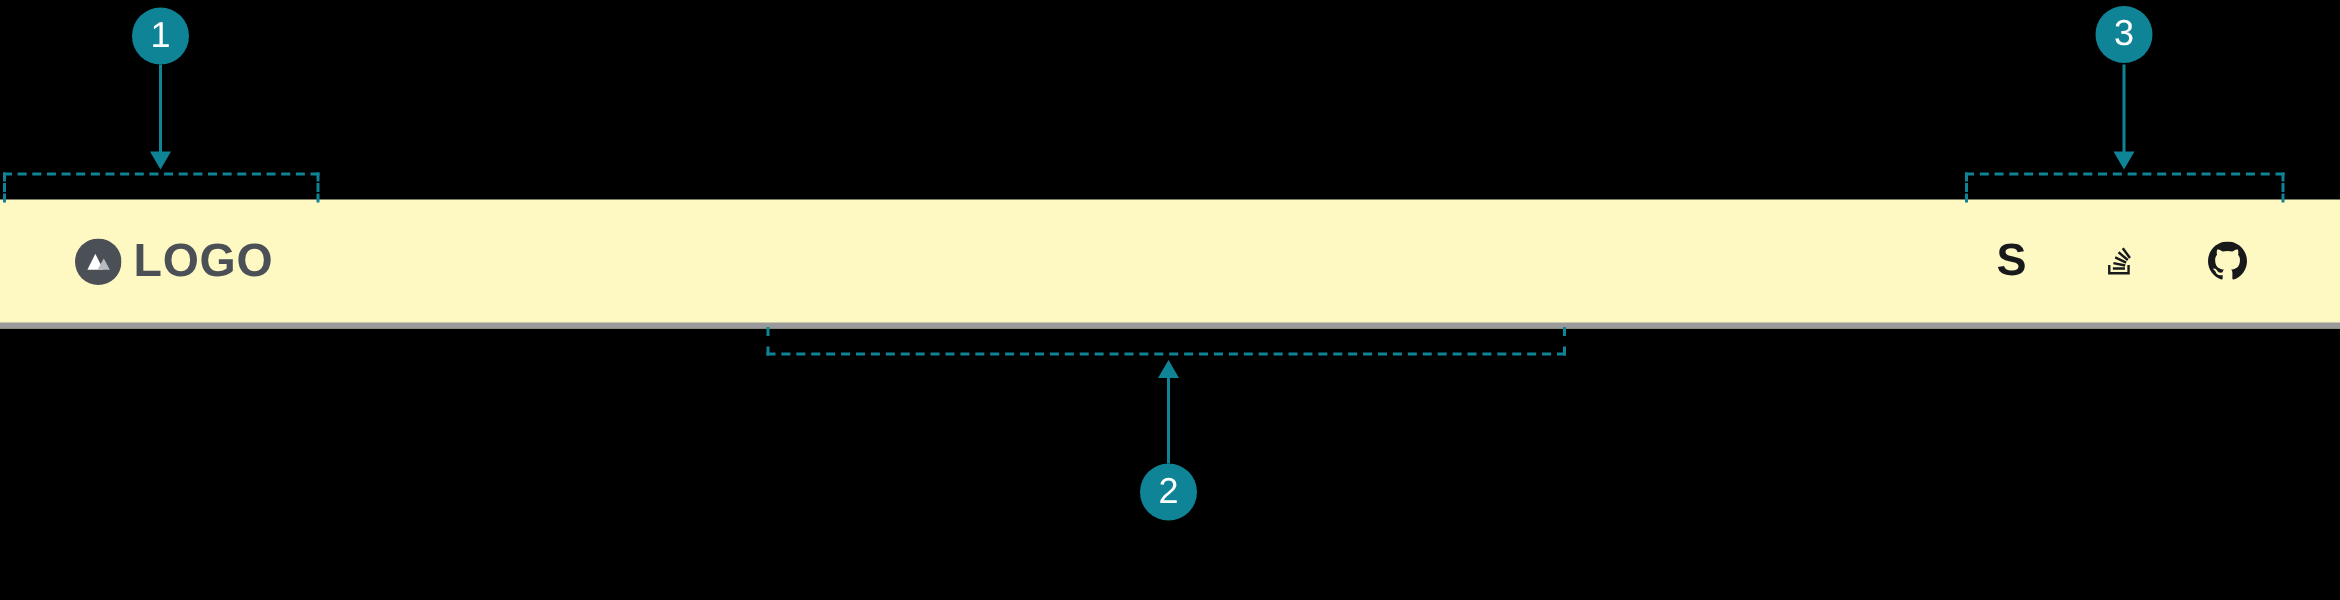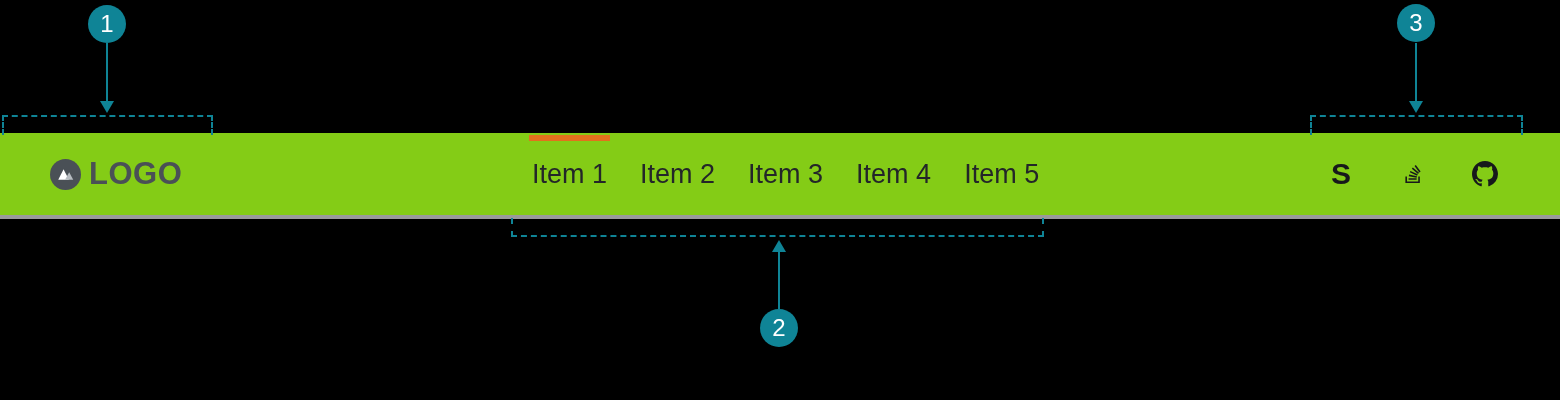--- a/index.html
+++ b/index.html
@@ -4,21 +4,21 @@
 <style>
   html,body { margin:0; padding:0; background:#000; }
   .stage {
     position:relative; width:1560px; height:400px; background:#000;
     font-family:"Liberation Sans", sans-serif; overflow:hidden;
   }
 
   
   .navbar {
     position:absolute; left:0; top:133px; width:100%; height:86px;
-    background:#84cc16; border-bottom:4px solid #9a9a9a; box-sizing:border-box;
+    background:#fef9c3; border-bottom:4px solid #9a9a9a; box-sizing:border-box;
   }
   .logo {
     position:absolute; left:50px; top:0; height:82px;
     display:flex; align-items:center; gap:8px; cursor:pointer; text-decoration:none;
   }
   .logo-mark { width:31px; height:31px; display:block; }
   .logo-text {
     font-size:31px; font-weight:700; color:#4a5056; letter-spacing:0.5px;
   }
   .nav-items {
@@ -87,38 +87,20 @@
       <span class="logo-mark">
         <svg viewBox="0 0 32 32" width="31" height="31">
           <circle cx="16" cy="16" r="16" fill="#4a5056"></circle>
           <path d="M8.5 21.5 L14 10.5 L19.5 21.5 Z" fill="#ffffff"></path>
           <path d="M15.5 21.5 L19.8 13.8 L24 21.5 Z" fill="#b7bcc1"></path>
         </svg>
       </span>
       <span class="logo-text">LOGO</span>
     </a>
 
-    <nav class="nav-items">
-      <a class="nav-item active">
-        <span class="indicator"></span>
-        <span>Item 1</span>
-      </a>
-      <a class="nav-item">
-        <span>Item 2</span>
-      </a>
-      <a class="nav-item">
-        <span>Item 3</span>
-      </a>
-      <a class="nav-item">
-        <span>Item 4</span>
-      </a>
-      <a class="nav-item">
-        <span>Item 5</span>
-      </a>
-    </nav>
 
     <div class="nav-icons">
       <a class="nav-icon">
         <span class="icon-s">S</span>
       </a>
       <a class="nav-icon">
         <svg viewBox="0 0 24 24" width="24" height="26">
           <path d="M17.24 19.399v-4.804h1.6V21H4.381v-6.405h1.598v4.804H17.24zM7.582 17.8h8.055v-1.604H7.582V17.8zm.195-3.64l7.859 1.641.34-1.552-7.861-1.642-.338 1.553zm1.018-3.794l7.281 3.398.678-1.463-7.281-3.399-.678 1.464zm2.037-3.589l6.179 5.141 1.018-1.216-6.178-5.14-1.019 1.215zm3.985-3.778l-1.309.969 4.799 6.454 1.309-.971-4.799-6.452z"></path>
         </svg>
       </a>

